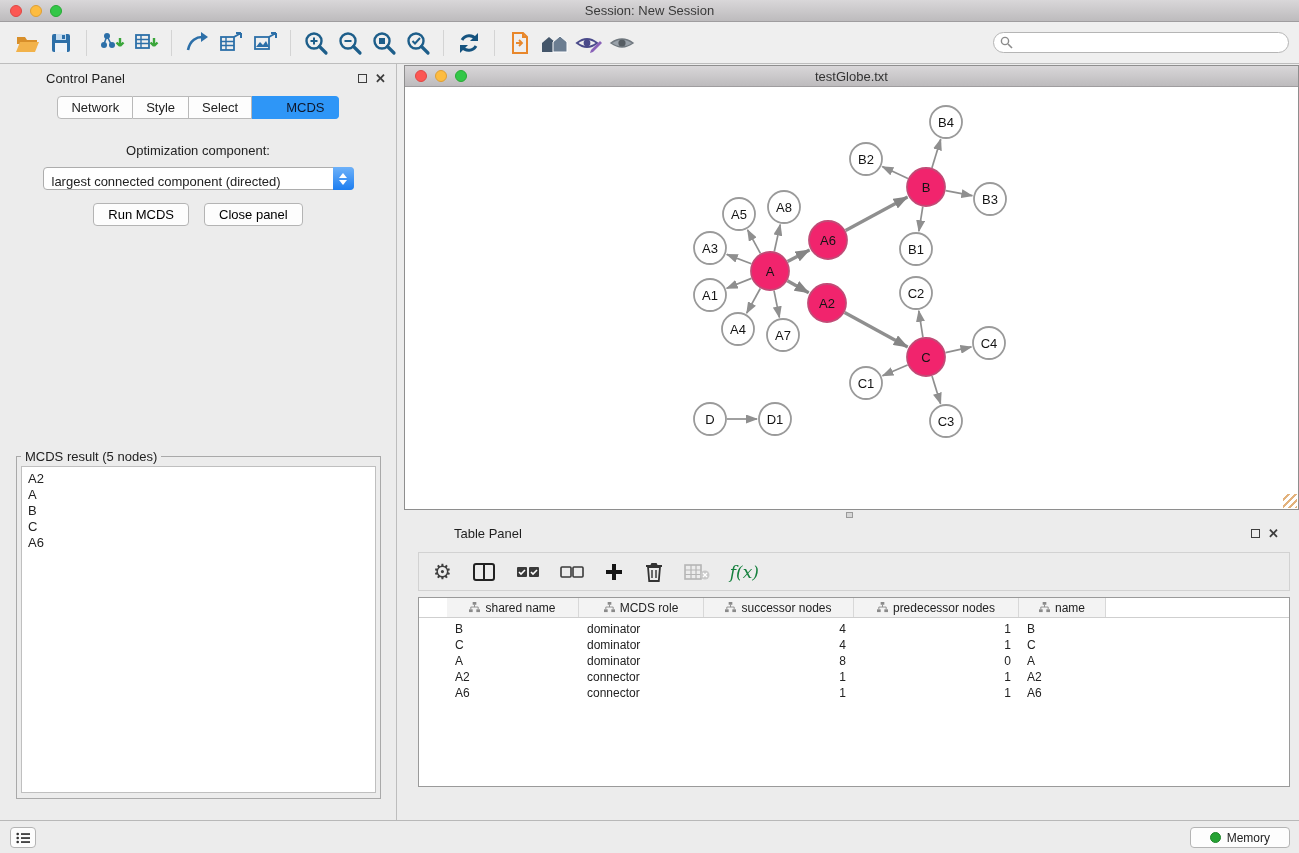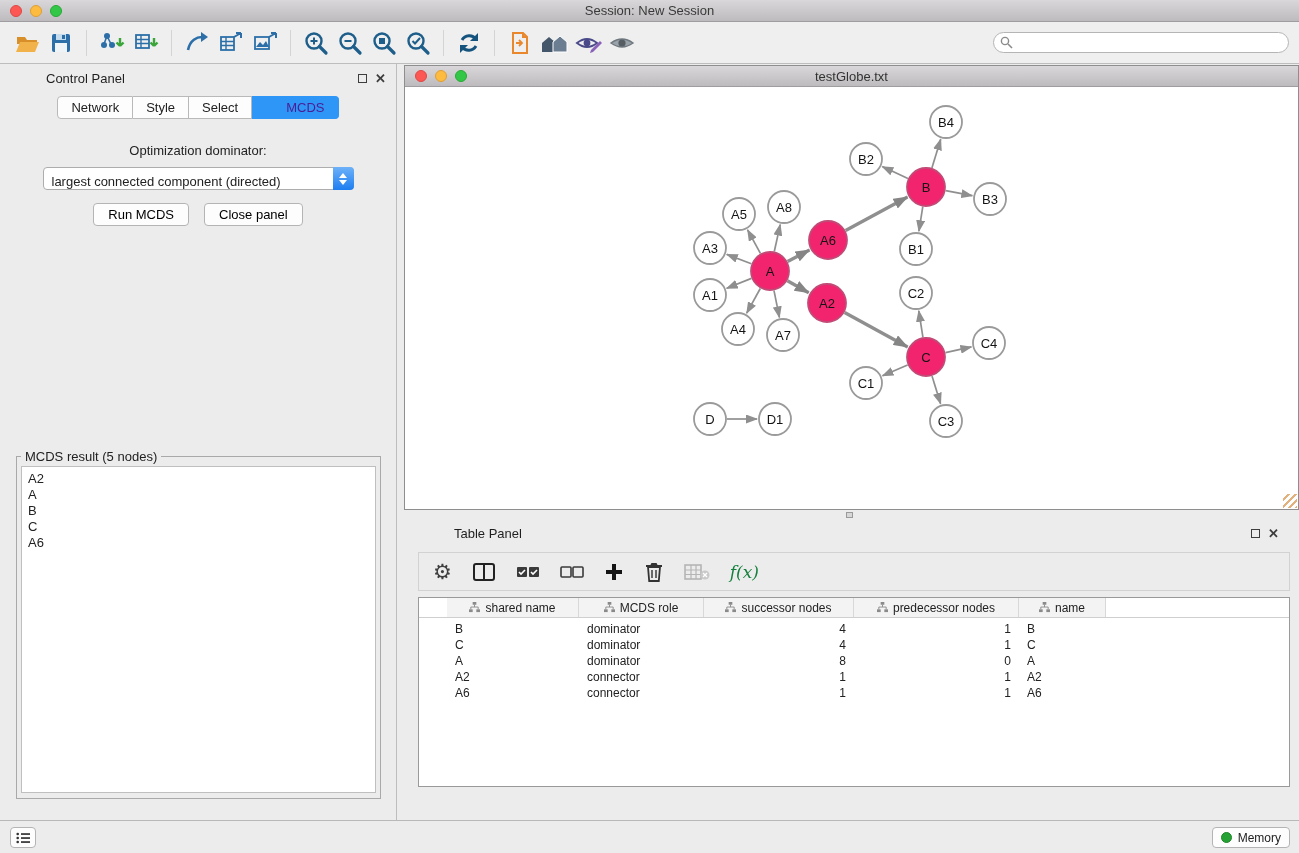--- a/index.html
+++ b/index.html
@@ -33,21 +33,21 @@
   .panel-header{height:28px;display:flex;align-items:center;padding:0 10px;font-size:13px;color:#1f1f1f;margin-left:36px;}
   .panel-header .spacer{flex:1;}
   .win-ctl{display:flex;gap:8px;align-items:center;}
   .float-box{width:9px;height:9px;border:1.5px solid #3d3d3d;display:inline-block;}
   .close-x{font-size:13px;font-weight:bold;color:#3d3d3d;line-height:1;}
   .cp-tabs{display:flex;justify-content:center;margin-top:4px;}
   .tab-seg{border:1px solid #b9b9b9;background:#fdfdfd;font-size:13px;padding:3px 13px;
     border-left-width:0;color:#222;}
   .tab-seg:first-child{border-left-width:1px;border-radius:4px 0 0 4px;}
   .tab-seg:last-child{border-radius:0 4px 4px 0;}
-  .tab-seg.active{background:#2e96f7;border-color:#2e96f7;color:#4c1d95;padding-left:34px;}
+  .tab-seg.active{background:#2e96f7;border-color:#2e96f7;color:#0f172a;padding-left:34px;}
   .opt-label{text-align:center;margin-top:24px;font-size:13px;}
   .dropdown{position:relative;width:311px;height:23px;margin:9px auto 0;background:#fff;
     border:1px solid #adadad;border-radius:4px;font-size:13px;display:flex;align-items:flex-end;
     padding:0 26px 0 8px;}
   .dd-stepper{position:absolute;right:-1px;top:-1px;width:21px;height:23px;border-radius:0 4px 4px 0;
     background:linear-gradient(#6db1f9,#1d7ef0);display:flex;flex-direction:column;align-items:center;justify-content:center;gap:2px;}
   .dd-stepper i{display:block;width:0;height:0;border:4px solid transparent;}
   .dd-stepper .up{border-bottom:5px solid #fff;border-top-width:0;}
   .dd-stepper .down{border-top:5px solid #fff;border-bottom-width:0;}
   .cp-buttons{display:flex;justify-content:center;gap:15px;margin-top:13px;}
@@ -89,21 +89,21 @@
   .td{font-size:12px;line-height:16px;padding:0 8px;white-space:nowrap;overflow:hidden;}
   .c0{width:132px;margin-left:28px;} .c1{width:125px;} .c2{width:150px;} .c3{width:165px;} .c4{width:87px;}
   .td.c2,.td.c3{text-align:right;}
   .tp-tabs{position:absolute;left:0;right:0;bottom:9px;display:flex;justify-content:center;}
 
   
   .statusbar{position:absolute;left:0;bottom:0;right:0;height:33px;background:#ececec;border-top:1px solid #b8b8b8;}
   .sb-left-btn{position:absolute;left:10px;top:6px;width:26px;height:21px;border:1px solid #b4b4b4;
     border-radius:4px;background:#fdfdfd;display:flex;align-items:center;justify-content:center;}
   .memory-btn{position:absolute;right:9px;top:6px;height:21px;border:1px solid #b4b4b4;border-radius:4px;
-    background:#fdfdfd;display:flex;align-items:center;gap:6px;padding:0 8px;font-size:12px;}
+    background:#fdfdfd;display:flex;align-items:center;gap:6px;padding:0 19px;font-size:12px;}
   .mem-dot{width:11px;height:11px;border-radius:50%;background:#25a233;border:1px solid #1d8429;}
 </style>
 </head>
 <body>
 
 <div class="screen">
 
   <div class="titlebar">
     <div class="lights">
       <span class="light red"></span>
@@ -248,21 +248,21 @@
         <span class="float-box"></span>
         <span class="close-x">✕</span>
       </span>
     </div>
     <div class="cp-tabs" id="cp-tabs">
         <div class="tab-seg">Network</div>
         <div class="tab-seg">Style</div>
         <div class="tab-seg">Select</div>
         <div class="tab-seg active">MCDS</div>
       </div>
-    <div class="opt-label">Optimization dominator:</div>
+    <div class="opt-label">Optimization component:</div>
     <div class="dropdown">
       <span>largest connected component (directed)</span>
       <span class="dd-stepper">
           <i class="up"></i>
           <i class="down"></i>
         </span>
     </div>
     <div class="cp-buttons">
       <button class="btn">Run MCDS</button>
       <button class="btn">Close panel</button>

